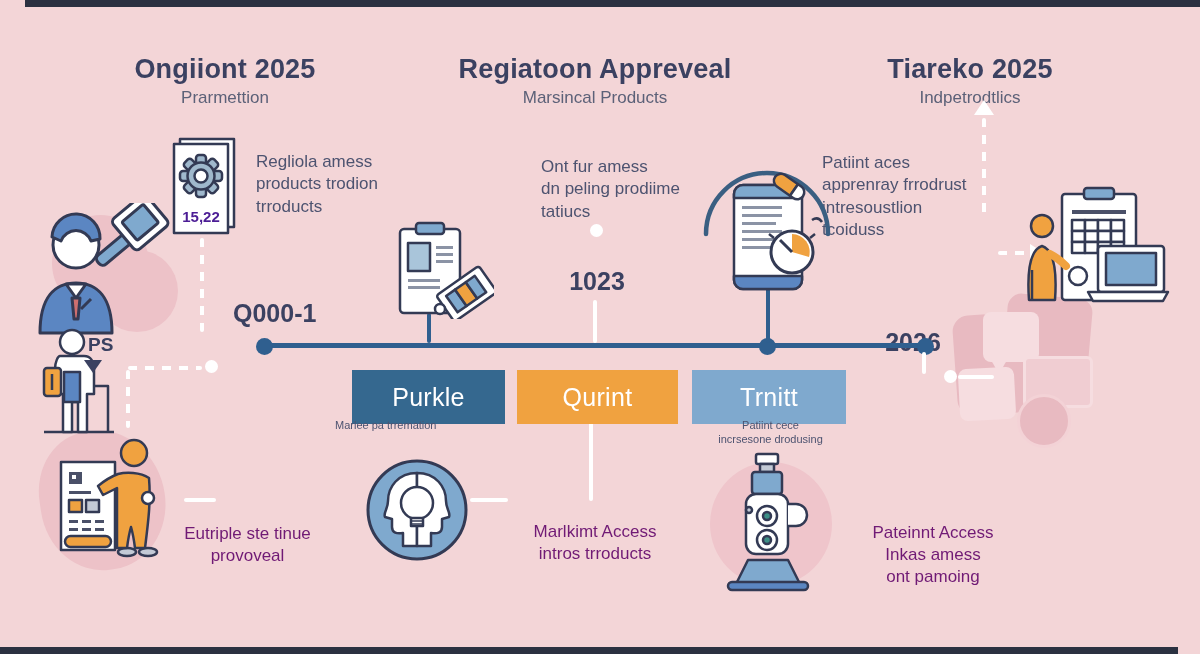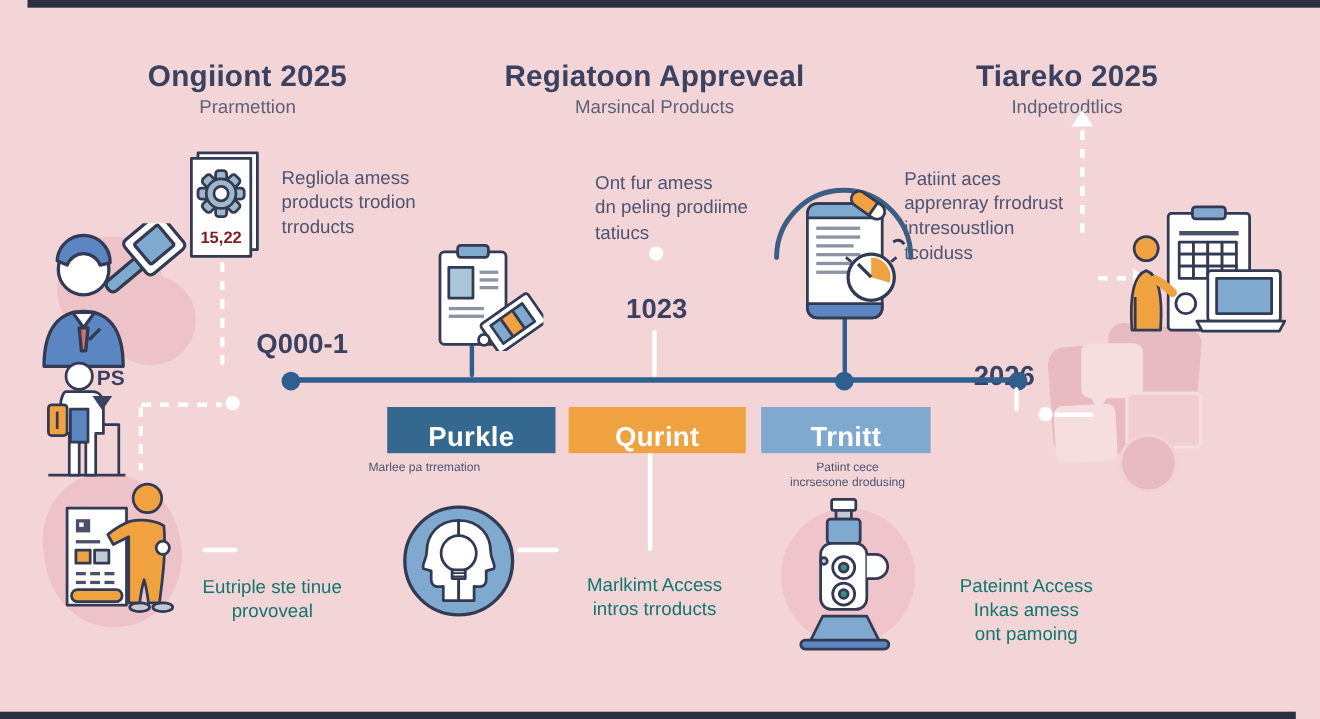--- a/index.html
+++ b/index.html
@@ -12,29 +12,29 @@
   .hdr .s{font-size:17px;color:#5c6178;margin-top:3px;}
   .note{font-size:17px;line-height:1.32;color:#4d5370;}
   .num{font-size:25px;font-weight:bold;color:#3b4161;}
   .blob{border-radius:50%;background:#edc2c8;}
   .tl{background:#2f5f8f;border-radius:3px;}
   .tdot{width:17px;height:17px;border-radius:50%;background:#2f5f8f;}
   .wline{background:#fff;border-radius:2px;}
   .wdot{width:13px;height:13px;border-radius:50%;background:#fff;}
   .dash-v{width:4px;background:repeating-linear-gradient(180deg,#fff 0 9px,transparent 9px 17px);border-radius:2px;}
   .dash-h{height:4px;background:repeating-linear-gradient(90deg,#fff 0 9px,transparent 9px 17px);border-radius:2px;}
-  .box{top:370px;height:42px;display:flex;align-items:flex-end;justify-content:center;
-       color:#fff;font-weight:bold;font-size:25px;letter-spacing:.3px;}
+  .box{top:370px;height:54px;display:flex;align-items:center;justify-content:center;
+       color:#fff;font-weight:normal;font-size:25px;letter-spacing:.3px;}
   .cap{font-size:11px;line-height:1.25;color:#4d5370;}
-  .bn{font-size:17px;line-height:1.28;color:#0f766e;text-align:center;}
+  .bn{font-size:17px;line-height:1.28;color:#701a75;text-align:center;}
   .tri-up{width:0;height:0;border-left:10px solid transparent;border-right:10px solid transparent;border-bottom:15px solid #fff;}
   .tri-right{width:0;height:0;border-top:9px solid transparent;border-bottom:9px solid transparent;border-left:14px solid #fff;}
   .tri-down-navy{width:0;height:0;border-left:9px solid transparent;border-right:9px solid transparent;border-top:13px solid #3b4161;}
   .ps{font-size:19px;font-weight:bold;color:#3b4161;}
-  .docnum{font-size:15px;font-weight:bold;color:#7f1d1d;text-align:center;}
+  .docnum{font-size:15px;font-weight:bold;color:#4c1d95;text-align:center;}
   svg{display:block;}
 </style>
 </head>
 <body>
 
 <div class="stage">
 
   <div class="abs bar" style="left:25px;top:0;width:1175px;height:7px;"></div>
   <div class="abs bar" style="left:0;top:647px;width:1178px;height:7px;"></div>
 

